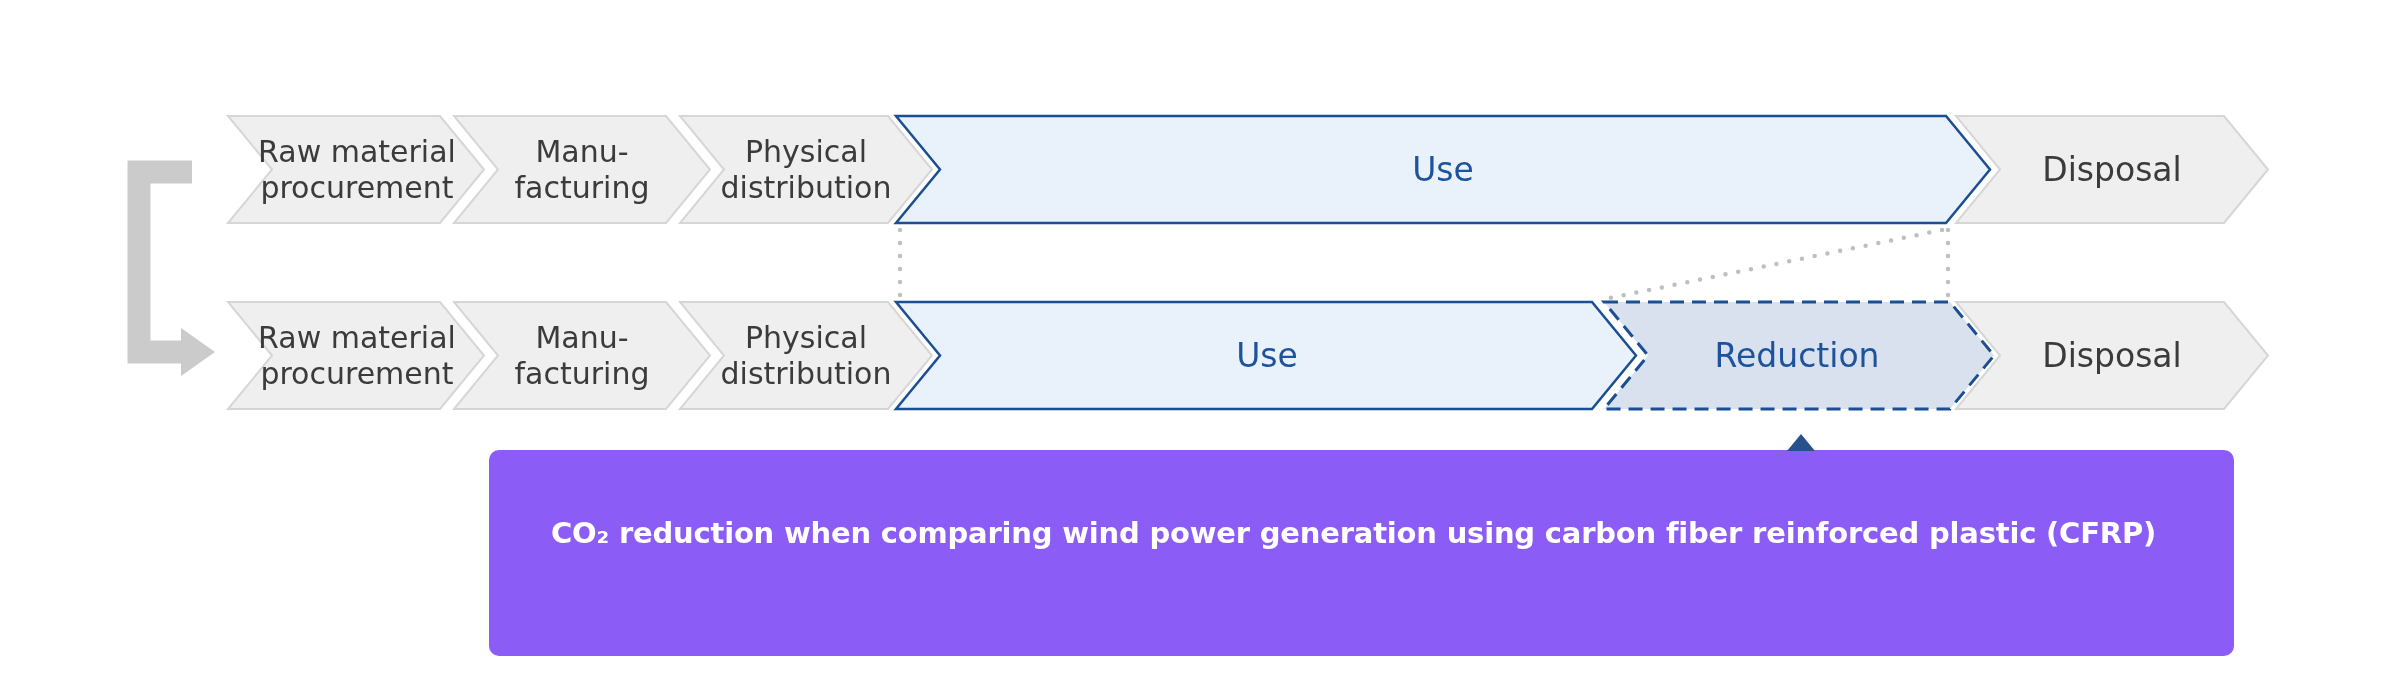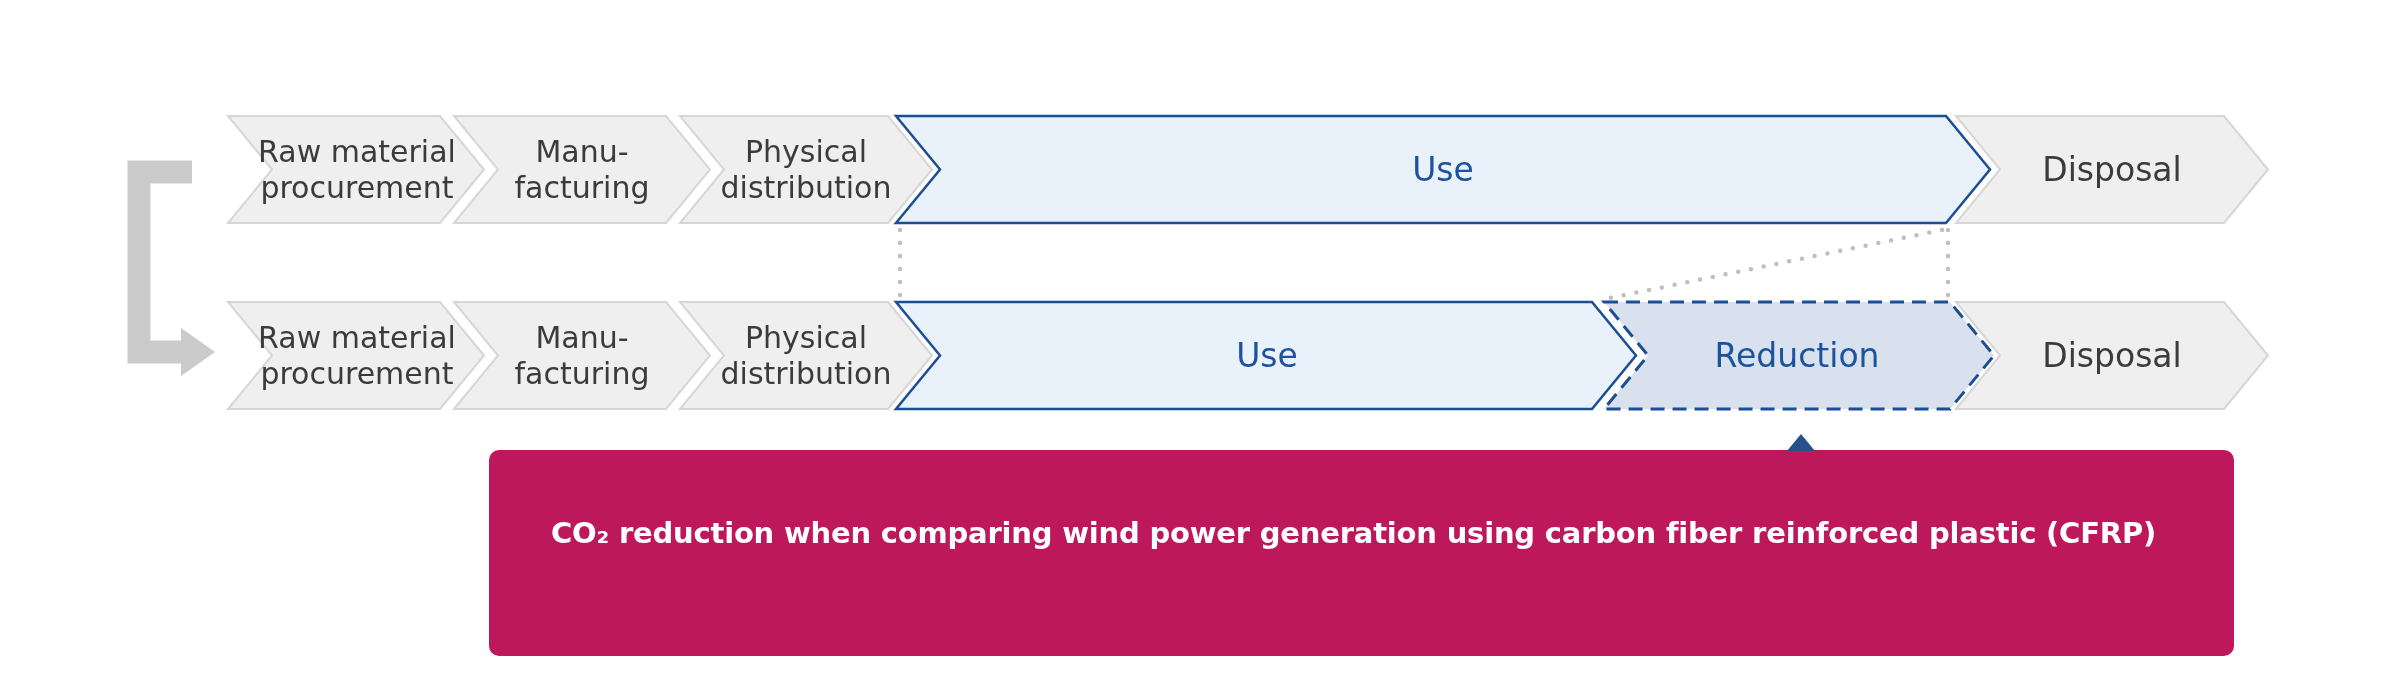--- a/index.html
+++ b/index.html
@@ -23,21 +23,21 @@
   .lbl-blue{fill:#1d529c;font-size:33px;text-anchor:middle;}
   .dotted{stroke:#bfbfbf;stroke-width:4.5;stroke-linecap:round;stroke-dasharray:0 13;fill:none;}
   .loop-arrow-stroke{stroke:#cbcbcb;stroke-width:23;fill:none;}
   .loop-arrow-head{fill:#cbcbcb;}
 
   
   .callout{
     position:absolute;
     left:489px; top:414px;
     width:1745px; height:206px;
-    background:#be185d;
+    background:#8b5cf6;
     border-radius:10px;
     box-sizing:border-box;
     padding:56px 60px 0 62px;
     color:#ffffff;
   }
   .callout-line{
     font-size:29px;
     font-weight:bold;
     line-height:54px;
     letter-spacing:-0.2px;

